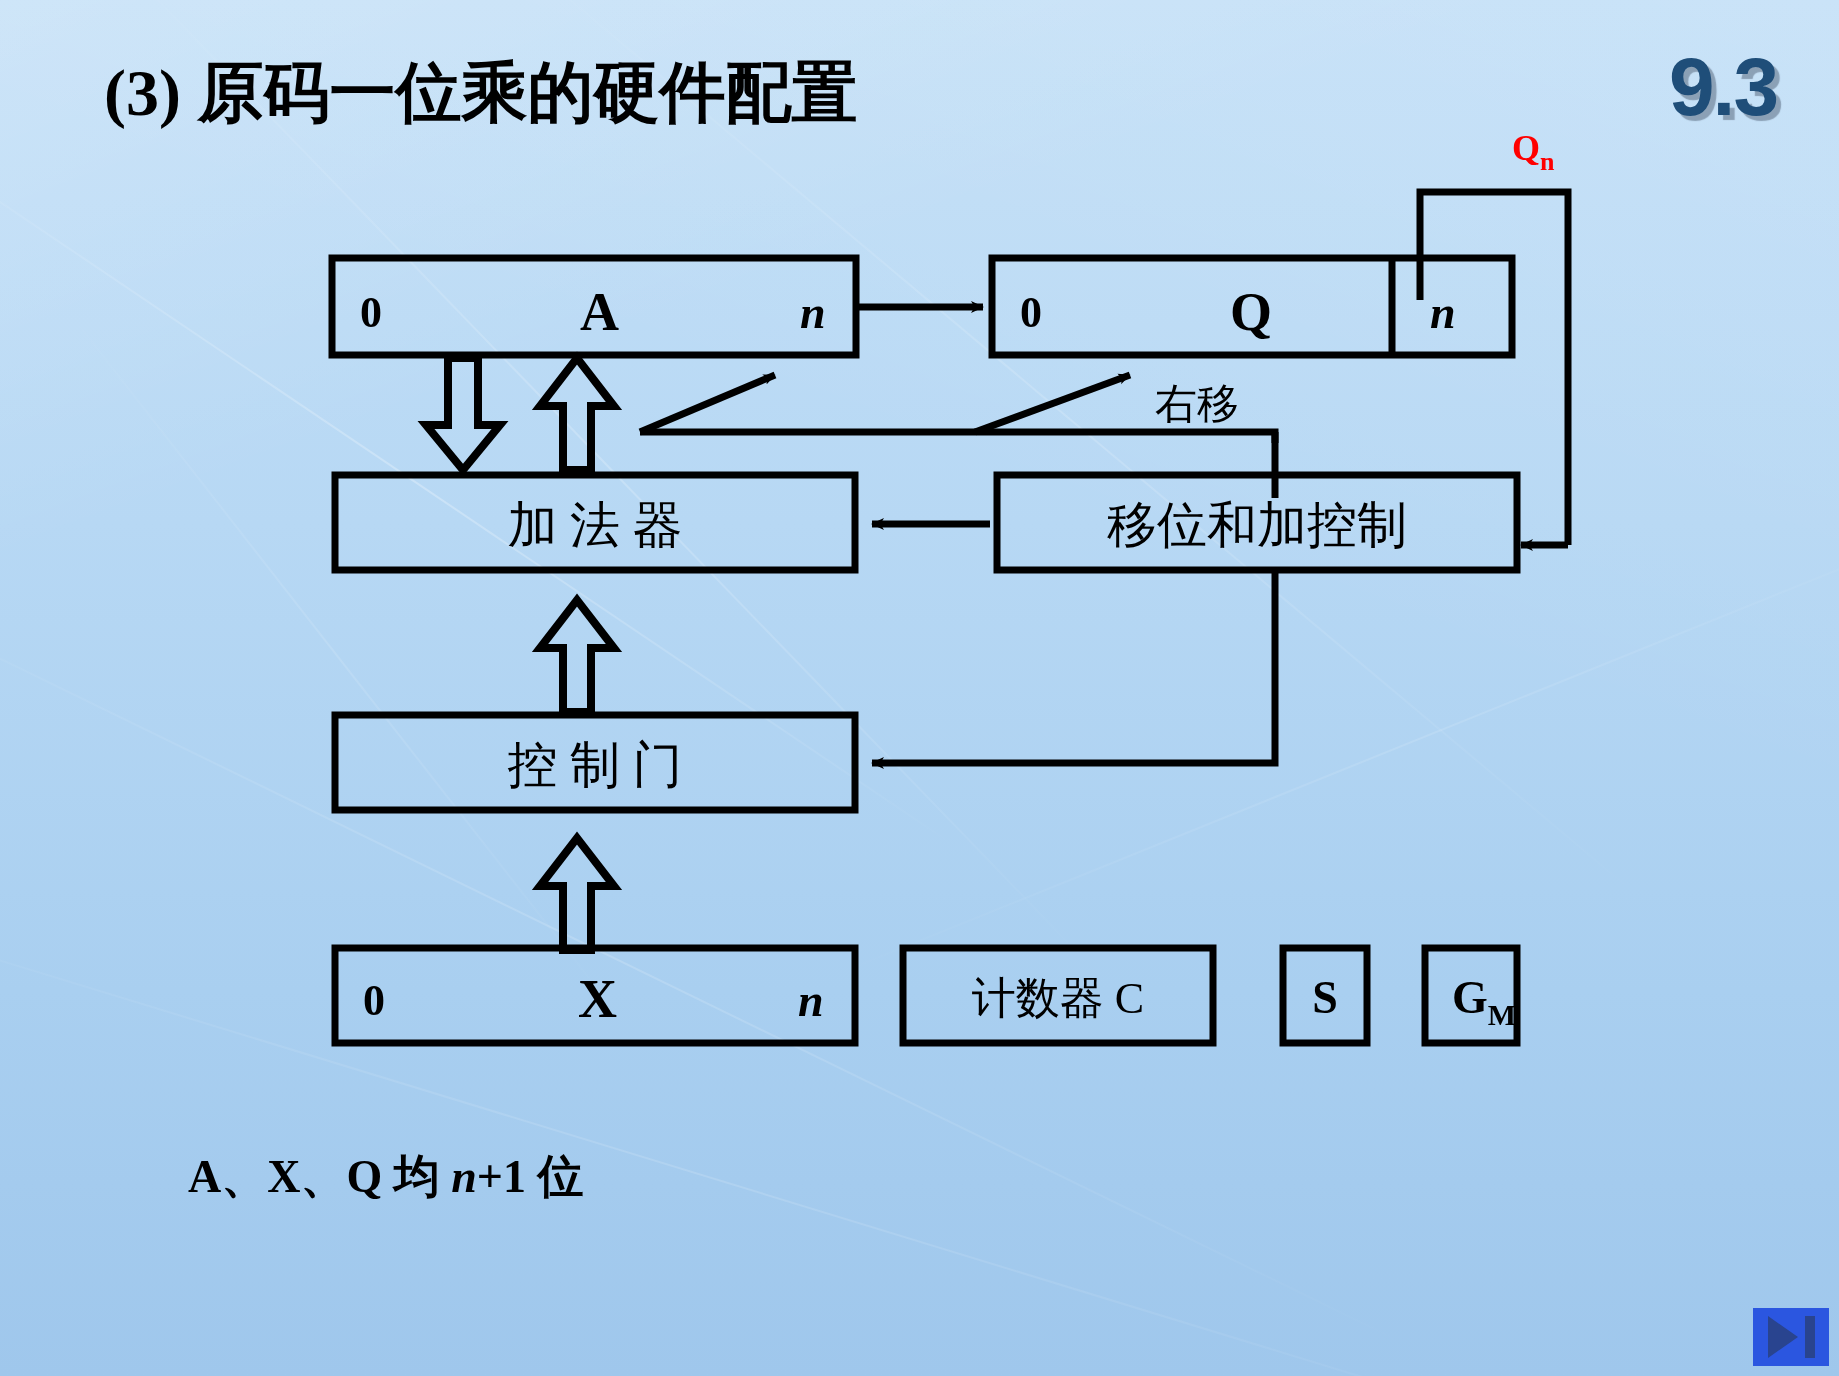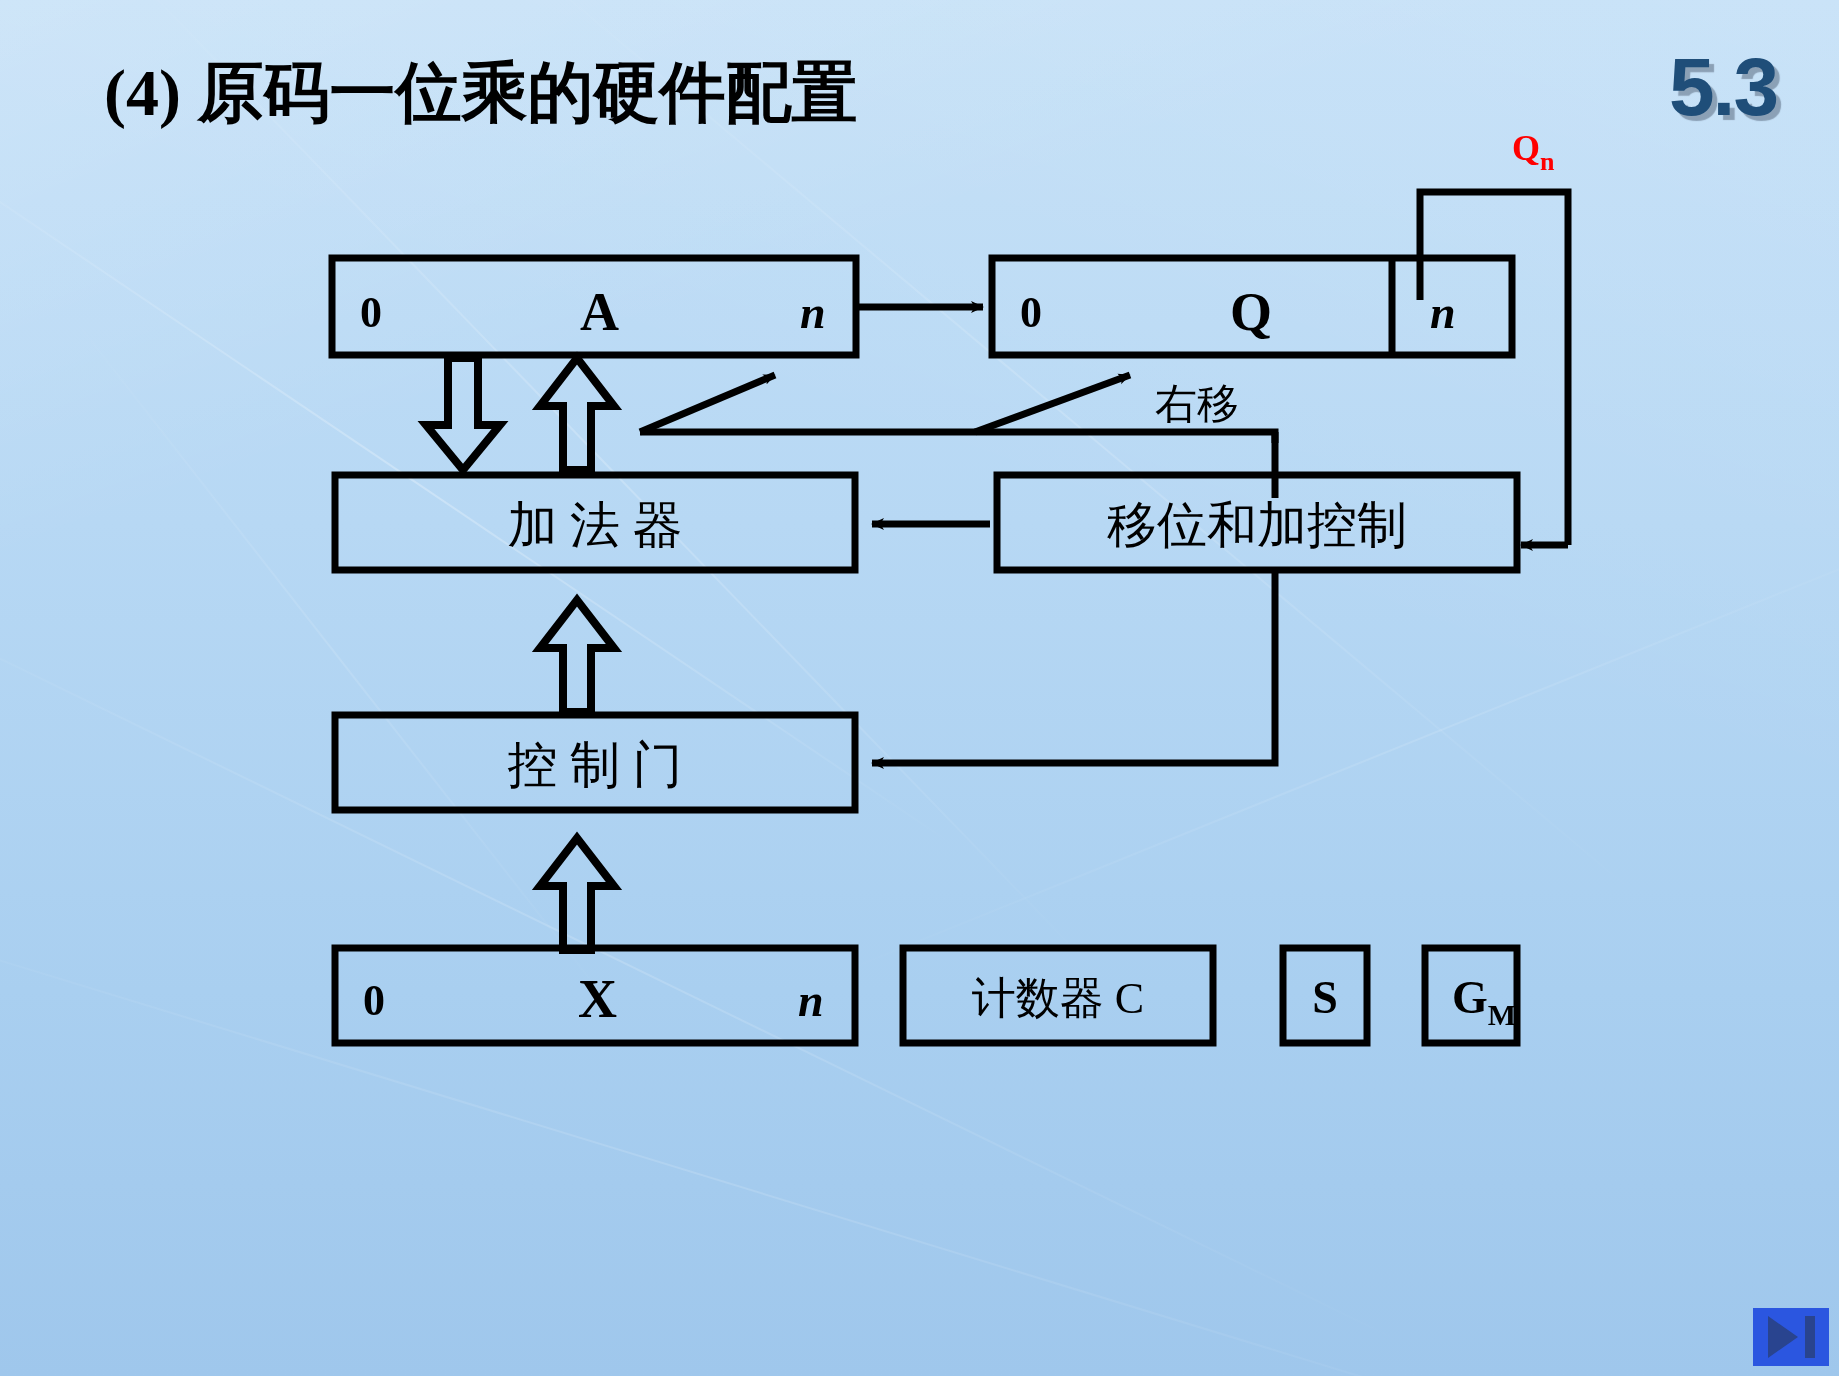--- a/index.html
+++ b/index.html
@@ -107,22 +107,22 @@
 
 <div class="slide">
   <div class="streak s1"></div>
   <div class="streak s2"></div>
   <div class="streak s3"></div>
   <div class="streak s4"></div>
   <div class="streak s5"></div>
   <div class="streak s6"></div>
   <div class="streak s7"></div>
 
-  <div id="page-title">(4) 原码一位乘的硬件配置</div>
-  <div id="section-number">5.3</div>
+  <div id="page-title">(3) 原码一位乘的硬件配置</div>
+  <div id="section-number">9.3</div>
 
   <svg id="diagram" width="1839" height="1376">
     <defs>
       <marker id="arrowSolid" markerWidth="14" markerHeight="14" refX="12" refY="7" orient="auto" markerUnits="userSpaceOnUse">
         <path d="M0,1 L13,7 L0,13 L3.5,7 Z" fill="#000"></path>
       </marker>
       <marker id="arrowSolidSm" markerWidth="13" markerHeight="13" refX="11.5" refY="6.5" orient="auto" markerUnits="userSpaceOnUse">
         <path d="M0,1 L12,6.5 L0,12 L3,6.5 Z" fill="#000"></path>
       </marker>
     </defs>
@@ -224,19 +224,20 @@
     </g>
 
     <g>
       <rect x="1425" y="948" width="92" height="95" fill="none" stroke="#000" stroke-width="7"></rect>
       <text x="1452" y="1013" font-family="Liberation Serif, serif" font-size="46" font-weight="bold" fill="#000">
         <tspan>G</tspan><tspan dy="12" font-size="30">M</tspan>
       </text>
     </g>
   </svg>
 
+  <div class="note" id="note-line-1"><span>A、X、Q 均 </span><span style="font-style:italic">n</span><span>+1 位</span></div>
 
 
   <div id="nav-next-button">
     <span class="tri"></span>
     <span class="bar"></span>
   </div>
 </div>
 
 </body></html>

